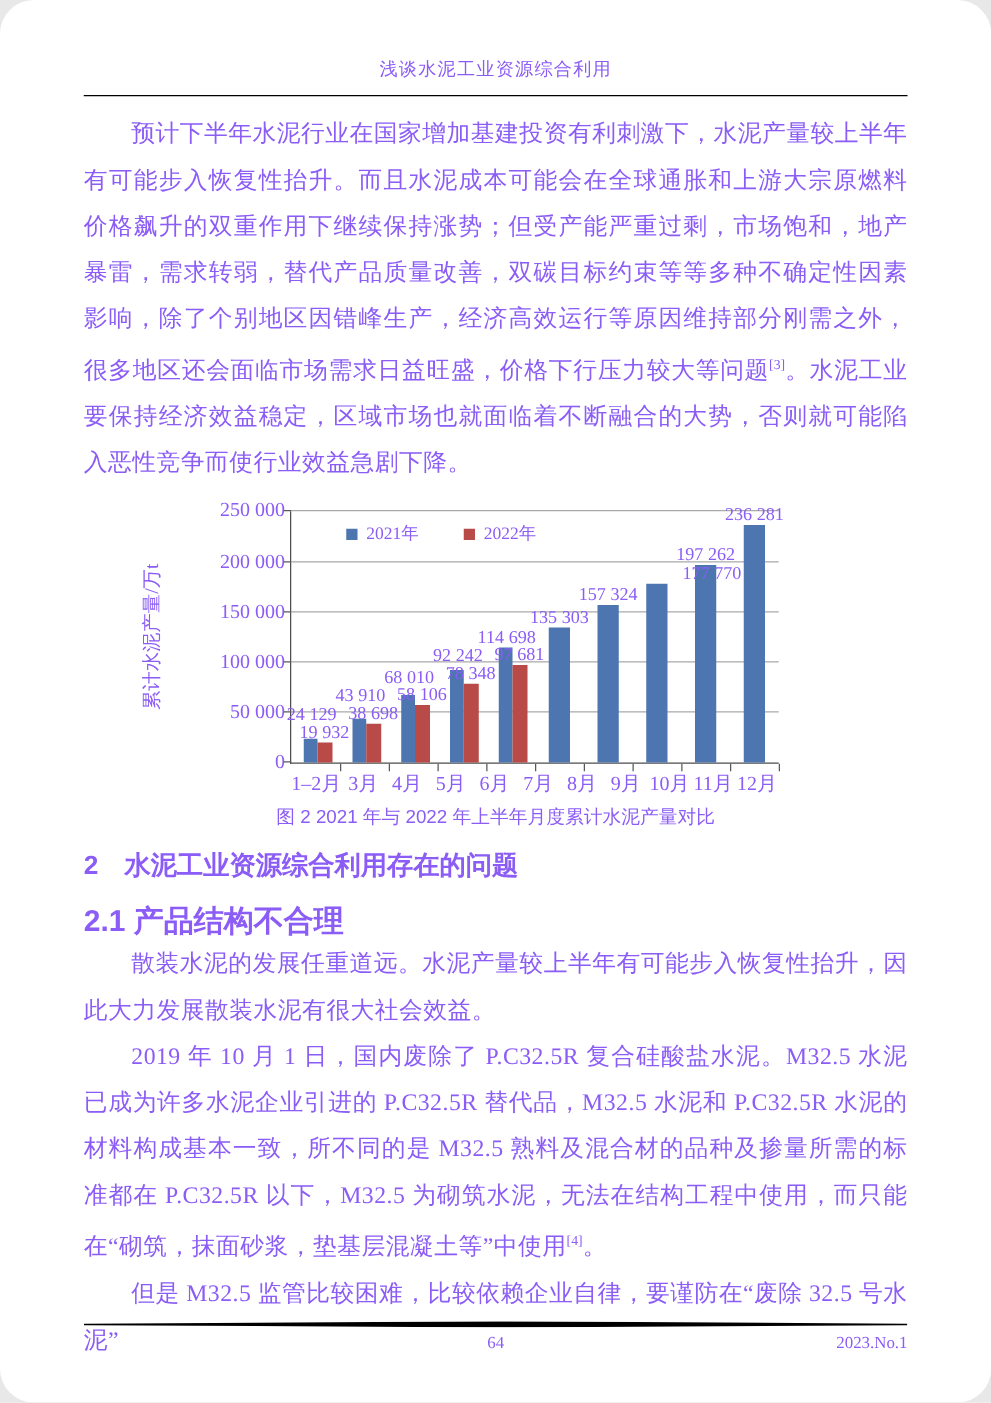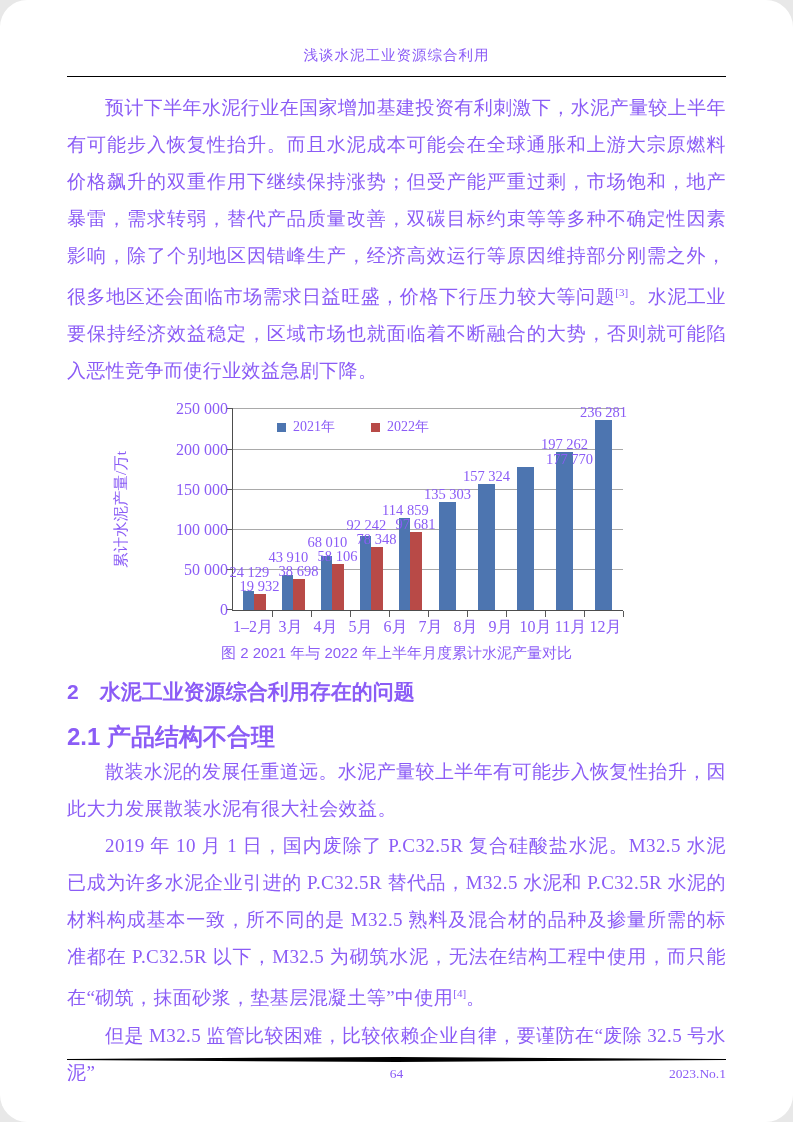--- a/index.html
+++ b/index.html
@@ -154,21 +154,21 @@
             <div class="bar-group">
               <div class="bar" style="background: rgb(77, 117, 176); height: 36.8968%; left: 25%; width: 30%;"></div>
               <div class="bar" style="background: rgb(184, 74, 71); height: 31.3392%; left: 55%; width: 30%;"></div>
               <div class="bar-label" style="bottom: 63.9918px; left: 68%;">78 348</div>
               <div class="bar-label" style="bottom: 77.9918px; left: 42%;">92 242</div>
             </div>
             <div class="bar-group">
               <div class="bar" style="background: rgb(77, 117, 176); height: 45.8792%; left: 25%; width: 30%;"></div>
               <div class="bar" style="background: rgb(184, 74, 71); height: 39.0724%; left: 55%; width: 30%;"></div>
               <div class="bar-label" style="bottom: 79.5355px; left: 68%;">97 681</div>
-              <div class="bar-label" style="bottom: 93.5355px; left: 42%;">114 859</div>
+              <div class="bar-label" style="bottom: 93.5355px; left: 42%;">114 698</div>
             </div>
             <div class="bar-group">
               <div class="bar" style="background: rgb(77, 117, 176); height: 54.1212%; left: 28%; width: 44%;"></div>
               <div class="bar-label" style="bottom: 109.784px; left: 50%;">135 303</div>
             </div>
             <div class="bar-group">
               <div class="bar" style="background: rgb(77, 117, 176); height: 62.9296%; left: 28%; width: 44%;"></div>
               <div class="bar-label" style="bottom: 127.488px; left: 50%;">157 324</div>
             </div>
             <div class="bar-group">

